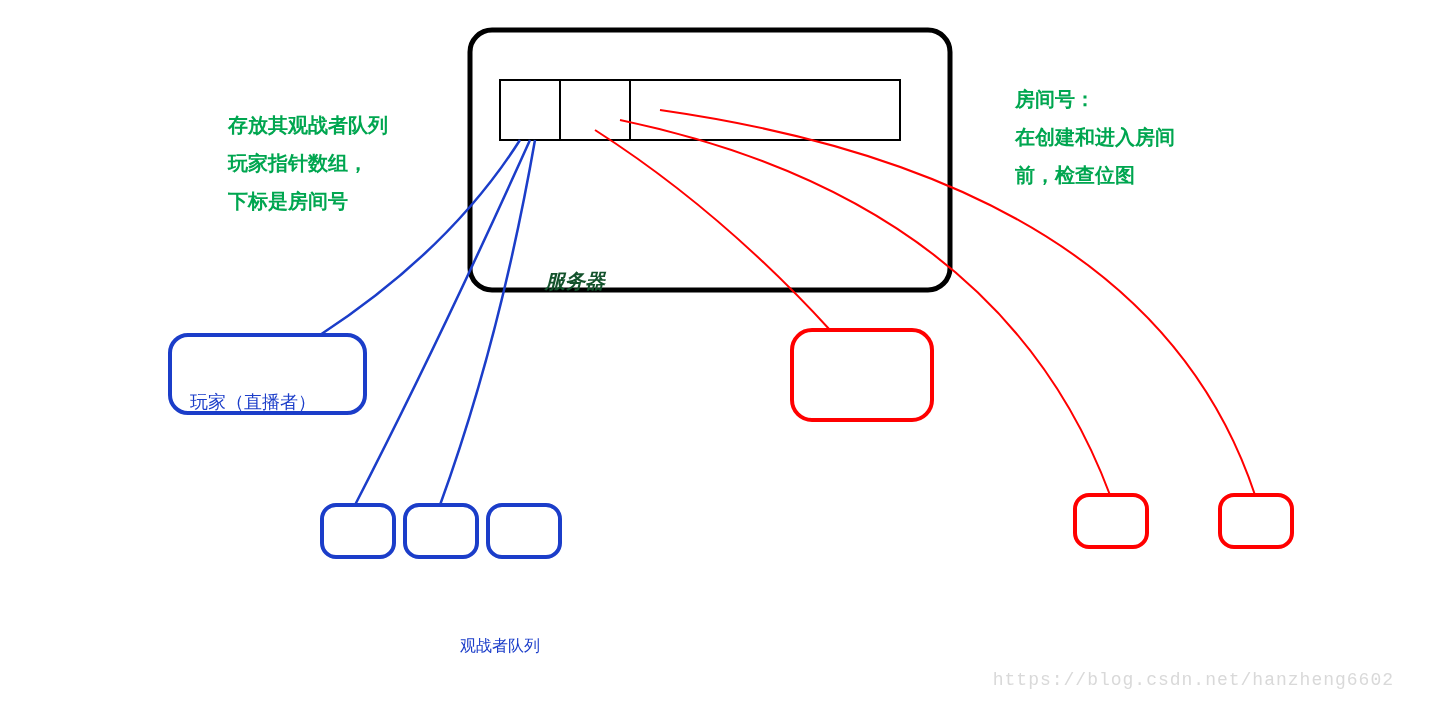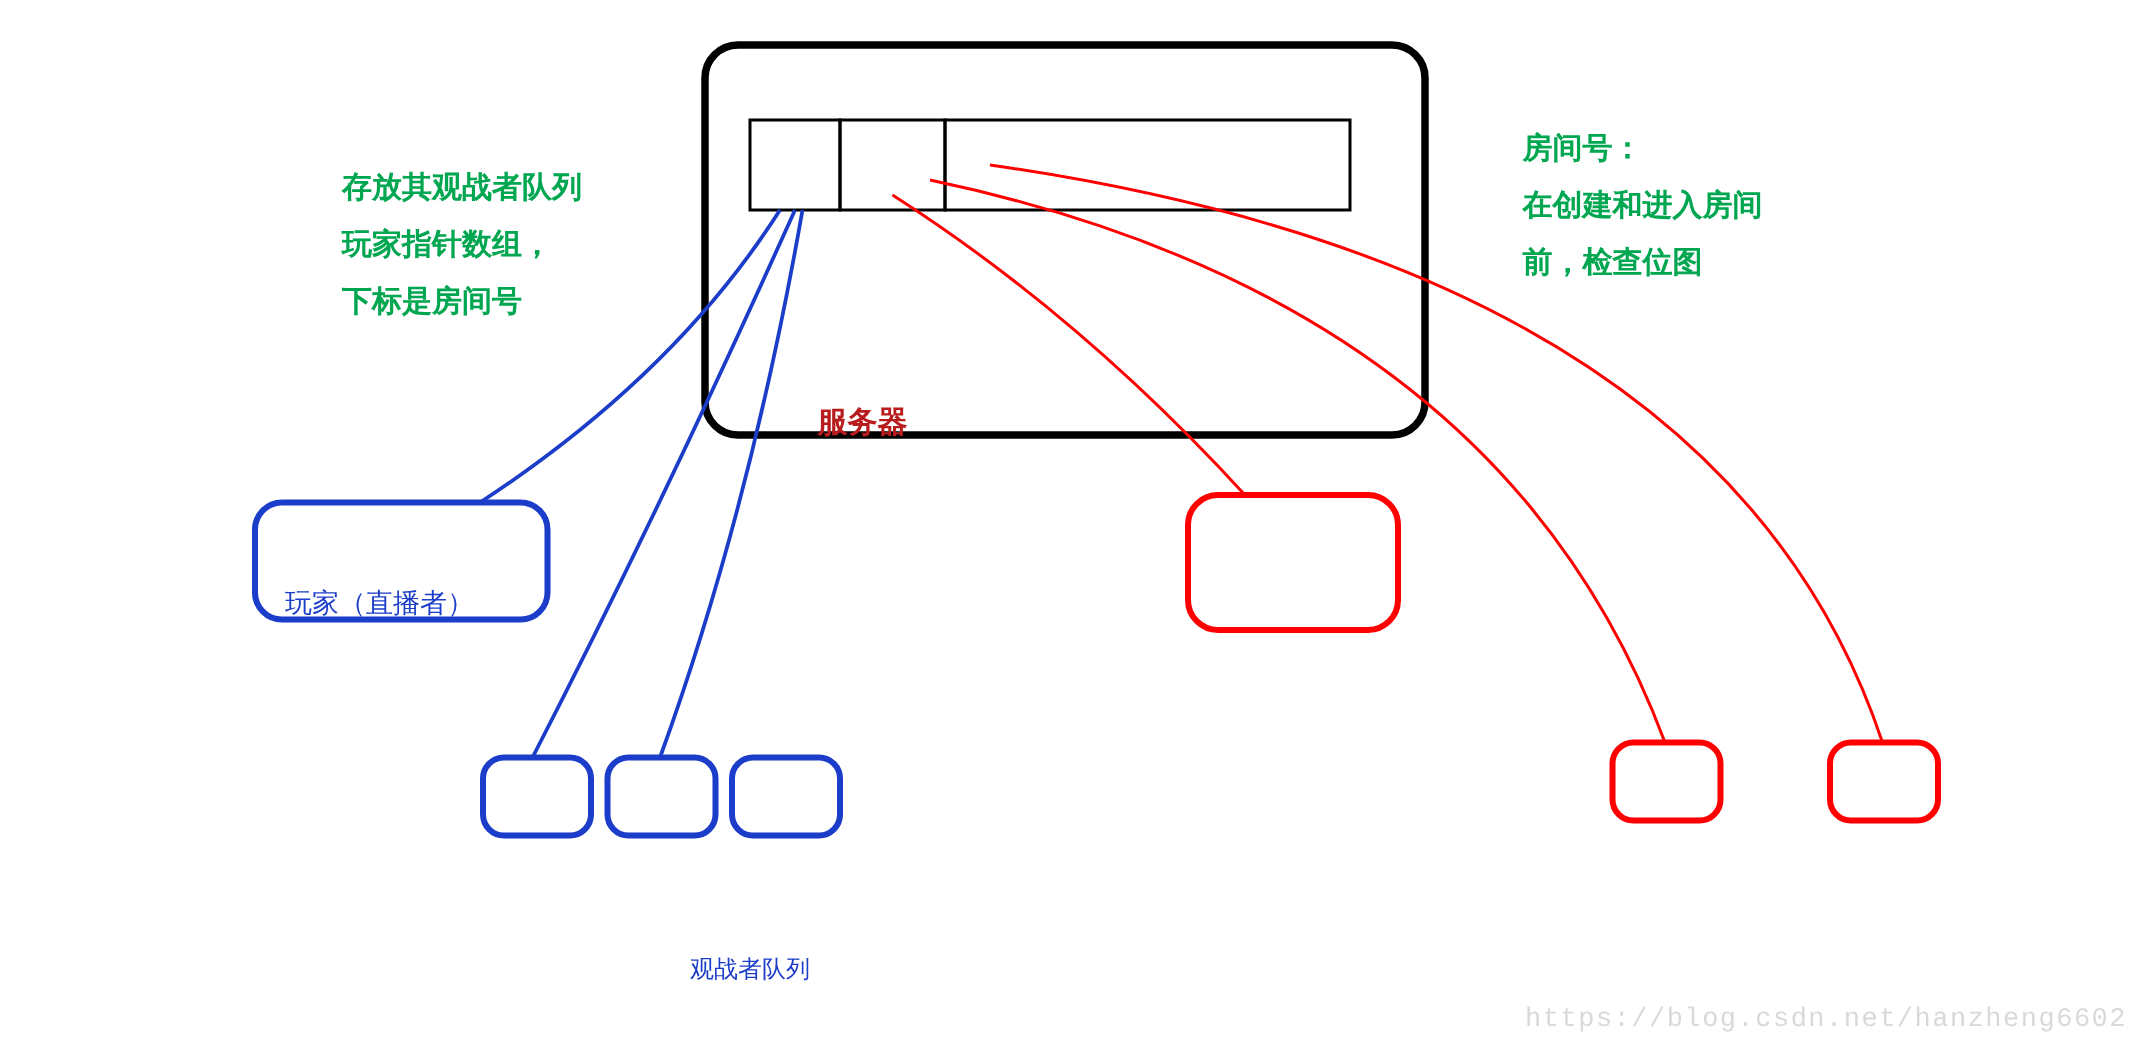--- a/index.html
+++ b/index.html
@@ -7,21 +7,21 @@
       width: 1430px;
       height: 702px;
       position: relative;
       background: #ffffff;
       font-family: "Microsoft YaHei", "SimHei", sans-serif;
       overflow: hidden;
     }
     .abs { position: absolute; margin-top: 28px; }
     .text-green { color: #00a650; font-weight: bold; font-size: 20px; line-height: 1.9; }
     .text-blue { color: #1b3dc9; font-weight: normal; font-size: 18px; }
-    .text-black { color: #b91c1c; font-weight: bold; font-size: 20px; }
+    .text-black { color: #14532d; font-weight: bold; font-size: 20px; font-style: italic; }
     .watermark { color: #d9d9d9; font-size: 18px; letter-spacing: 1px; font-family: "Courier New", monospace; }
     svg { position: absolute; top: 0; left: 0; pointer-events: none; }
   </style>
 </head>
 <body>
 
 <svg width="1430" height="702">
 
   <rect x="470" y="30" width="480" height="260" rx="22" ry="22" fill="none" stroke="#000" stroke-width="5"></rect>
 
@@ -62,13 +62,13 @@
   <div>在创建和进入房间</div>
   <div>前，检查位图</div>
 </div>
 
 <div class="abs text-black" style="left:545px; top:240px;">服务器</div>
 
 <div class="abs text-blue" style="left:190px; top:362px;">玩家（直播者）</div>
 
 <div class="abs text-blue" style="left:460px; top:608px; font-size:16px;">观战者队列</div>
 
-<div class="abs watermark" style="right:12px; bottom:12px;">https://blog.csdn.net/hanzheng6602</div>
+<div class="abs watermark" style="right:36px; bottom:12px;">https://blog.csdn.net/hanzheng6602</div>
 
 </body></html>

